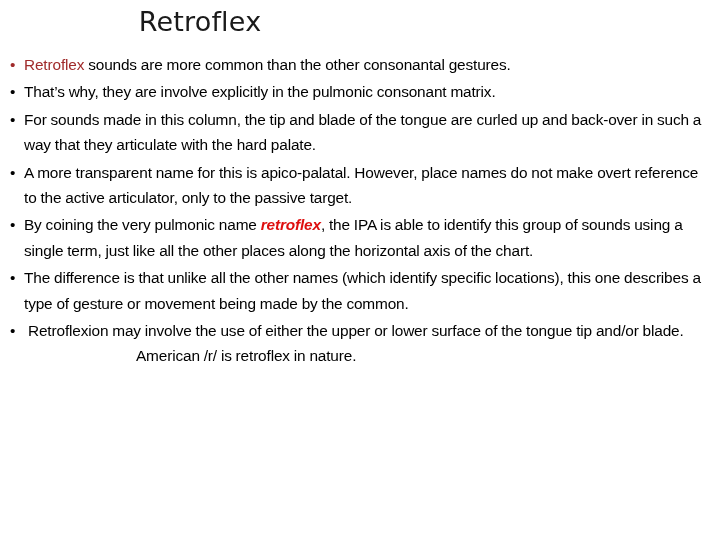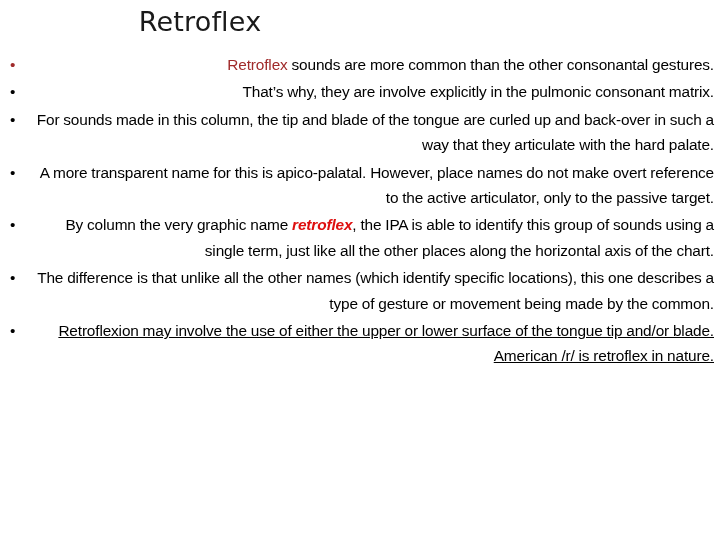--- a/index.html
+++ b/index.html
@@ -62,25 +62,23 @@
     top: 0;
     font-size: 15.4px;
     line-height: 25.4px;
     color: #000000;
   }
   .bullet-item.accent-bullet .bullet-mark {
     color: #A02B2B;
   }
   .bullet-item .bullet-text {
     display: block;
-    text-align: right;
   }
   .bullet-item.lead-space .bullet-text {
     text-indent: 4px;
-    text-decoration: underline;
   }
   .emph-dark {
     color: #A02B2B;
   }
   .emph-red {
     color: #DE0F0F;
     font-weight: bold;
     font-style: italic;
   }
   .tab-gap {
@@ -112,21 +110,21 @@
       <span class="bullet-text">For sounds made in this column, the tip and blade of the tongue are curled up and back-over in such a way that they articulate with the hard palate.</span>
     </li>
 
     <li class="bullet-item">
       <span class="bullet-mark">•</span>
       <span class="bullet-text">A more transparent name for this is apico-palatal. However, place names do not make overt reference to the active articulator, only to the passive target.</span>
     </li>
 
     <li class="bullet-item">
       <span class="bullet-mark">•</span>
-      <span class="bullet-text"><span>By column the very graphic name </span><span class="emph-red">retroflex</span><span>, the IPA is able to identify this group of sounds using a single term, just like all the other places along the horizontal axis of the chart.</span></span>
+      <span class="bullet-text"><span>By coining the very pulmonic name </span><span class="emph-red">retroflex</span><span>, the IPA is able to identify this group of sounds using a single term, just like all the other places along the horizontal axis of the chart.</span></span>
     </li>
 
     <li class="bullet-item">
       <span class="bullet-mark">•</span>
       <span class="bullet-text">The difference is that unlike all the other names (which identify specific locations), this one describes a type of gesture or movement being made by the common.</span>
     </li>
 
     <li class="bullet-item lead-space">
       <span class="bullet-mark">•</span>
       <span class="bullet-text"><span> Retroflexion may involve the use of either the upper or lower surface of the tongue tip and/or blade.</span><span class="tab-gap"></span><span>American /r/ is retroflex in nature.</span></span>

